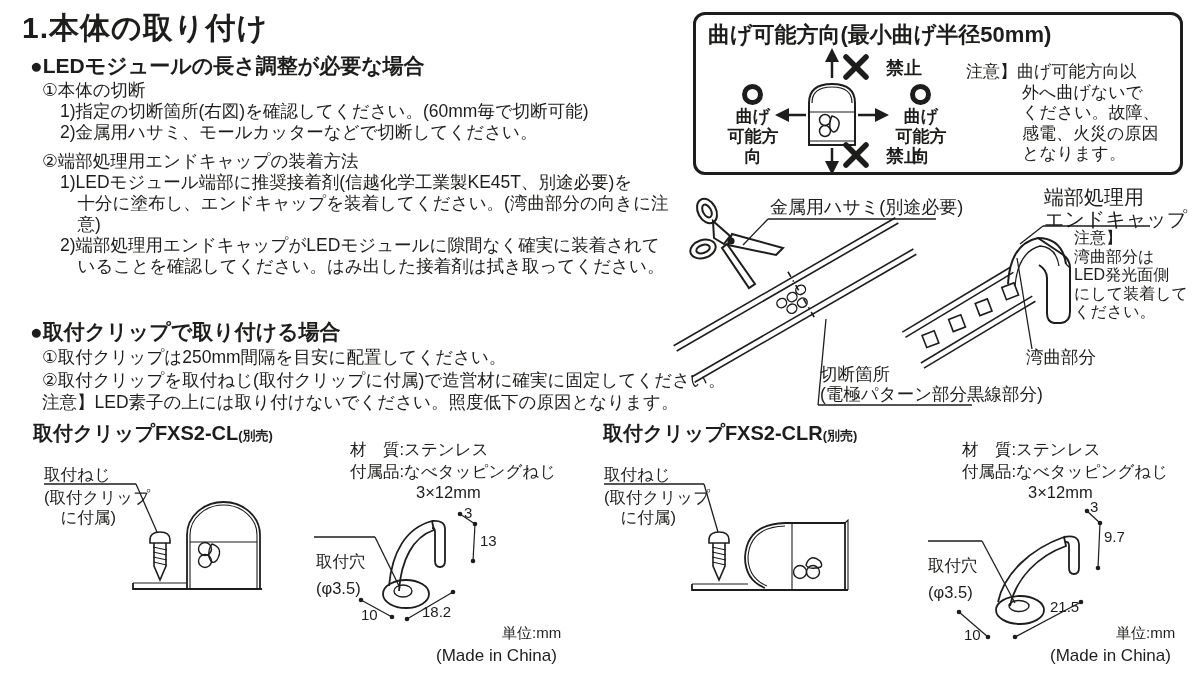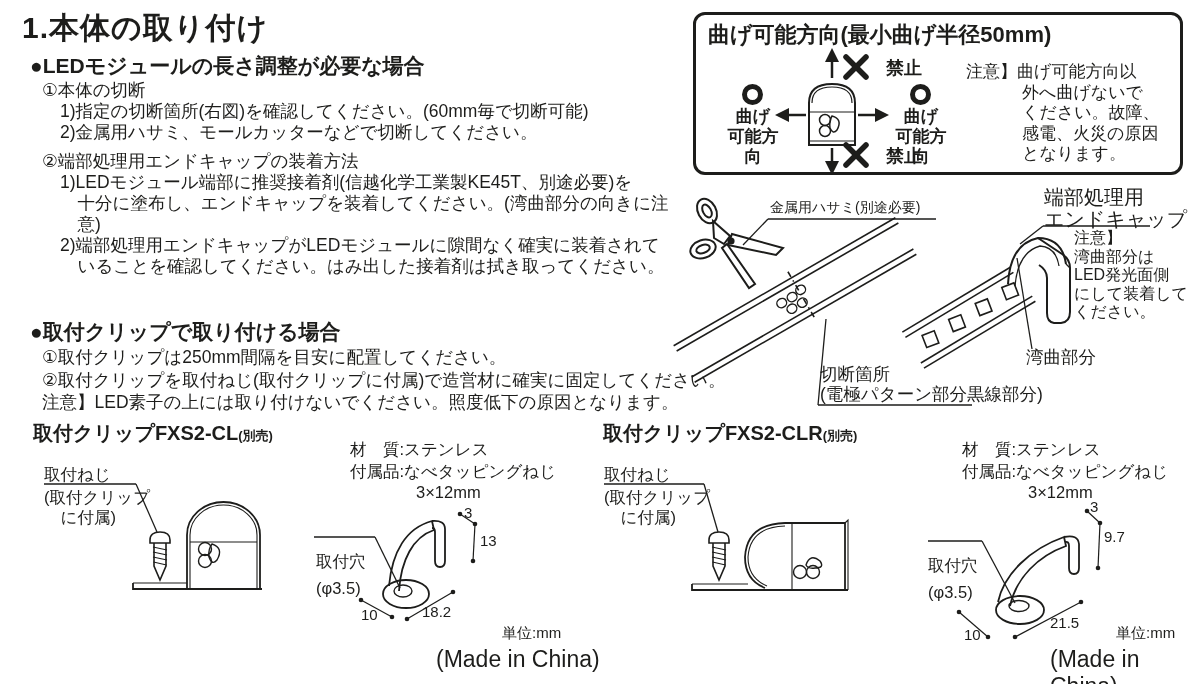--- a/index.html
+++ b/index.html
@@ -21,21 +21,21 @@
   .hang{padding-left:56px;text-indent:-56px;}
   .dlabel{font-size:17.5px;line-height:20px;}
   .dlabel-s{font-size:16px;line-height:18.5px;}
   .clip-title{font-size:20px;font-weight:bold;}
   .clip-badge{font-size:13px;font-weight:bold;}
   .mat{font-size:16.5px;line-height:21.5px;margin-top:9px;}
   .slabel{font-size:16.5px;line-height:20px;}
   .hole-l{font-size:16.5px;line-height:27px;margin-top:36px;}
   .dim{font-size:15px;}
   .unit{font-size:15px;}
-  .origin{font-size:23px;}
+  .origin{font-size:17px;}
 </style>
 </head>
 <body>
 
 <div class="page">
 
   <div class="abs page-title" style="left:22px;top:8px">1.本体の取り付け</div>
 
   <div class="abs sec-head" style="left:30px;top:52px">●LEDモジュールの長さ調整が必要な場合</div>
   <div class="abs body-t" style="left:42px;top:80px">①本体の切断</div>
@@ -161,21 +161,21 @@
     <g class="stroke" stroke-width="1.3">
       <line x1="88" y1="37" x2="256" y2="37"></line>
       <line x1="88" y1="37" x2="63" y2="63"></line>
       <line x1="138" y1="223" x2="292" y2="223"></line>
       <line x1="138" y1="223" x2="146" y2="137"></line>
       <line x1="363" y1="44" x2="470" y2="44"></line>
       <line x1="363" y1="44" x2="340" y2="62"></line>
       <line x1="352" y1="167" x2="337" y2="76"></line>
     </g>
   </svg>
-  <div class="abs dlabel" style="left:770px;top:197px;font-size:14px">金属用ハサミ(別途必要)</div>
+  <div class="abs dlabel" style="left:770px;top:197px;font-size:18px">金属用ハサミ(別途必要)</div>
   <div class="abs dlabel lines" style="left:1044px;top:186px;font-size:20px;line-height:22px">端部処理用
 エンドキャップ</div>
   <div class="abs dlabel-s lines" style="left:1074px;top:229px">注意】
 湾曲部分は
 LED発光面側
 にして装着して
 ください。</div>
   <div class="abs dlabel" style="left:1026px;top:347px">湾曲部分</div>
   <div class="abs dlabel lines" style="left:820px;top:364px">切断箇所
 (電極パターン部分黒線部分)</div>
@@ -320,17 +320,17 @@
         <circle cx="415" cy="177" r="2.3"></circle>
           <circle cx="481" cy="142" r="2.3"></circle>
       </g>
     </g>
   </svg>
   <div class="abs hole-l lines" style="left:928px;top:516px">取付穴
 (φ3.5)</div>
   <div class="abs dim" style="left:1090px;top:498px">3</div>
   <div class="abs dim" style="left:1104px;top:528px">9.7</div>
   <div class="abs dim" style="left:964px;top:626px">10</div>
-  <div class="abs dim" style="left:1050px;top:614px">21.5</div>
+  <div class="abs dim" style="left:1050px;top:598px">21.5</div>
   <div class="abs unit" style="left:1116px;top:624px">単位:mm</div>
   <div class="abs origin" style="left:1050px;top:646px">(Made in China)</div>
 
 </div>
 
 </body></html>

